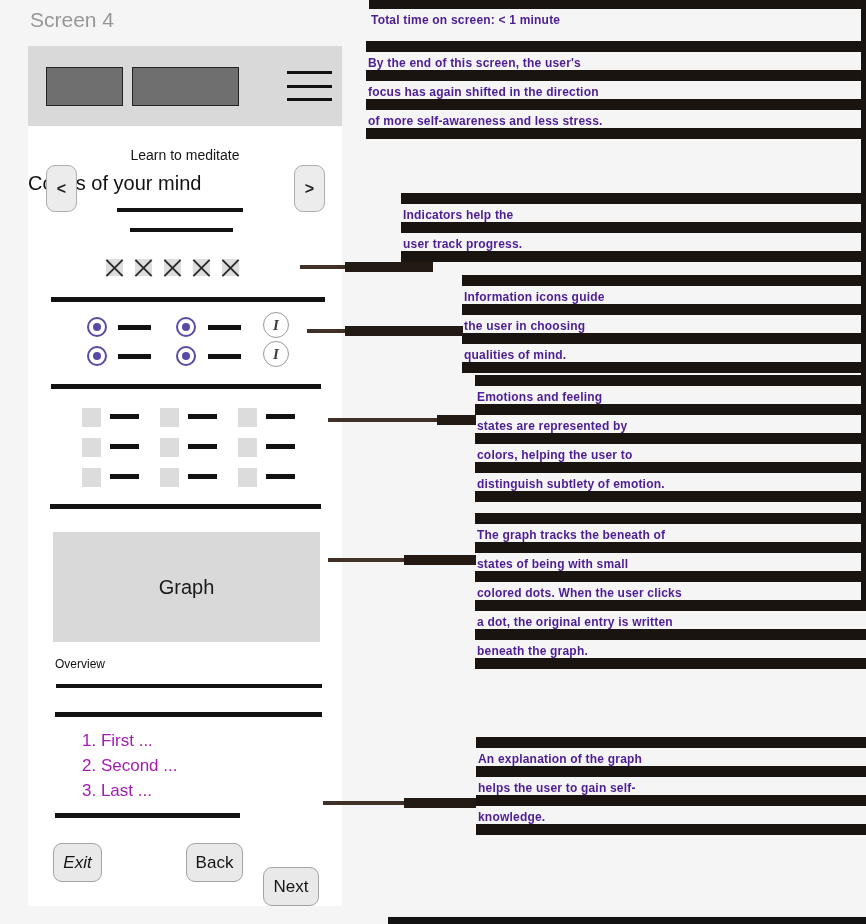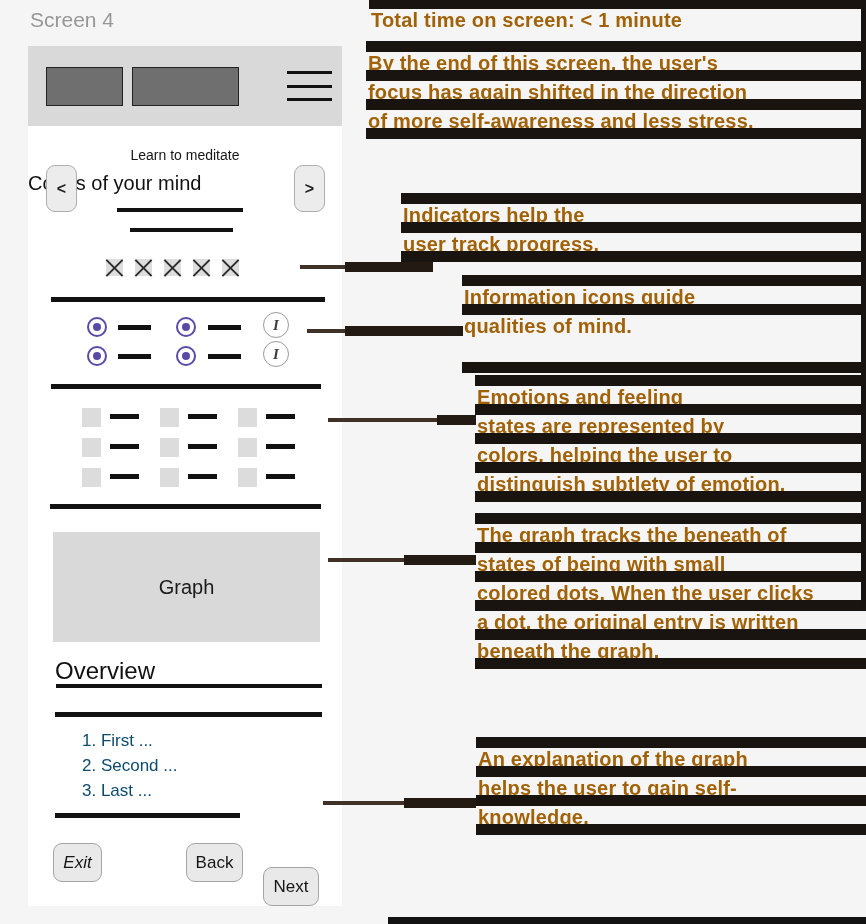--- a/index.html
+++ b/index.html
@@ -40,34 +40,34 @@
   .radio { position:absolute; width:20px; height:20px; border-radius:50%; border:2.5px solid #5b4aa5; background:#fff; display:flex; align-items:center; justify-content:center; cursor:pointer; }
   .radio::after { content:""; width:8px; height:8px; border-radius:50%; background:#5b4aa5; }
   .dash { position:absolute; height:5px; background:#111; }
   .icircle { position:absolute; width:26px; height:26px; border-radius:50%; border:1.5px solid #9a9a9a; background:#fff; display:flex; align-items:center; justify-content:center; font-family:"Liberation Serif", serif; font-style:italic; font-weight:bold; font-size:15px; color:#3c3c3c; cursor:pointer; }
 
   .chk { position:absolute; width:19px; height:19px; background:#dcdcdc; cursor:pointer; }
 
   .graph-box { position:absolute; left:53px; top:532px; width:267px; height:110px; background:#d9d9d9; display:flex; align-items:center; justify-content:center; cursor:pointer; }
   .graph-box span { font-size:20px; color:#1a1a1a; }
 
-  .overview { position:absolute; left:55px; top:657px; font-size:24px; color:#111; }
+  .overview { position:absolute; left:55px; top:657px; font-size:12px; color:#111; }
   .u3 { left:56px; top:684px; width:266px; height:4px; }
 
-  .list { position:absolute; left:82px; top:728px; font-size:17px; color:#0c4a6e; }
+  .list { position:absolute; left:82px; top:728px; font-size:17px; color:#a21caf; }
   .list div { height:25px; line-height:25px; }
   .shortline { left:55px; top:813px; width:185px; height:5px; }
 
   .wf-btn { position:absolute; top:843px; height:39px; background:#e9e9e9; border:1px solid #a4a4a4; border-radius:9px; font-size:17px; color:#161616; display:flex; align-items:center; justify-content:center; cursor:pointer; }
   .wf-btn.exit { left:53px; width:49px;font-style:italic; }
   .wf-btn.back { left:186px; width:57px; }
   .wf-btn.nextb { left:263px; width:56px;margin-top:24px; }
 
   
-  .ann { position:absolute; font-size:20px; font-weight:bold; letter-spacing:0.2px; color:#a16207; }
+  .ann { position:absolute; font-size:12px; font-weight:bold; letter-spacing:0.2px; color:#4c1d95; }
   .ann .ln { position:relative; height:29px; line-height:29px; white-space:nowrap; }
   .ann .ln::before { content:""; position:absolute; left:-2px; right:0; top:-8px; height:11px; background:#1a1410; }
   .ann .ln span { position:relative; }
   .ann .tail { position:absolute; left:-2px; right:0; height:11px; background:#1a1410; }
 
   .conn-thin { position:absolute; height:4px; background:#3f3028; }
   .conn-thick { position:absolute; height:10px; background:#241a14; }
 
   .right-bar { position:absolute; left:861px; top:0; width:5px; height:604px; background:#171310; }
   .bottom-bar { position:absolute; left:388px; top:917px; width:478px; height:7px; background:#121212; }
@@ -174,20 +174,21 @@
   </div>
 
   <div class="ann" style="left:403px; top:201px; width:463px;">
     <div class="ln"><span>Indicators help the</span></div>
     <div class="ln"><span>user track progress.</span></div>
     <div class="tail" style="top:50px;"></div>
   </div>
 
   <div class="ann" style="left:464px; top:283px; width:402px;">
     <div class="ln"><span>Information icons guide</span></div>
+    <div class="ln"><span>the user in choosing</span></div>
     <div class="ln"><span>qualities of mind.</span></div>
     <div class="tail" style="top:79px;"></div>
   </div>
 
   <div class="ann" style="left:477px; top:383px; width:389px;">
     <div class="ln"><span>Emotions and feeling</span></div>
     <div class="ln"><span>states are represented by</span></div>
     <div class="ln"><span>colors, helping the user to</span></div>
     <div class="ln"><span>distinguish subtlety of emotion.</span></div>
     <div class="tail" style="top:108px;"></div>

